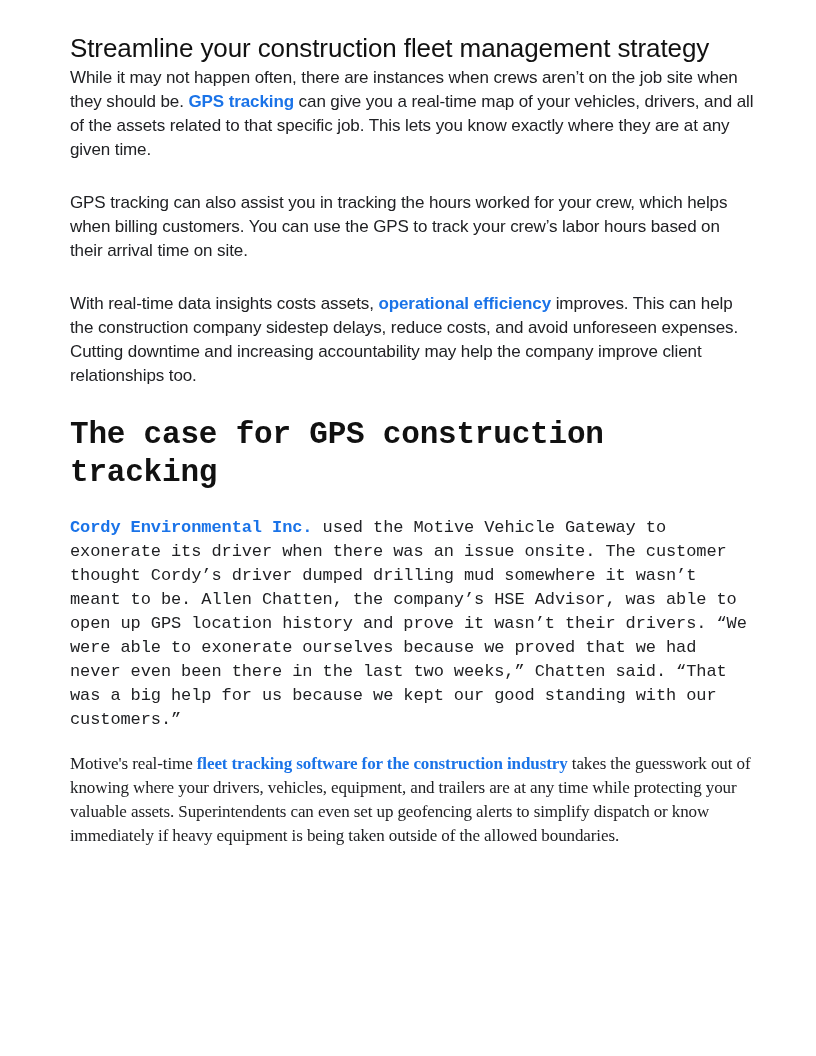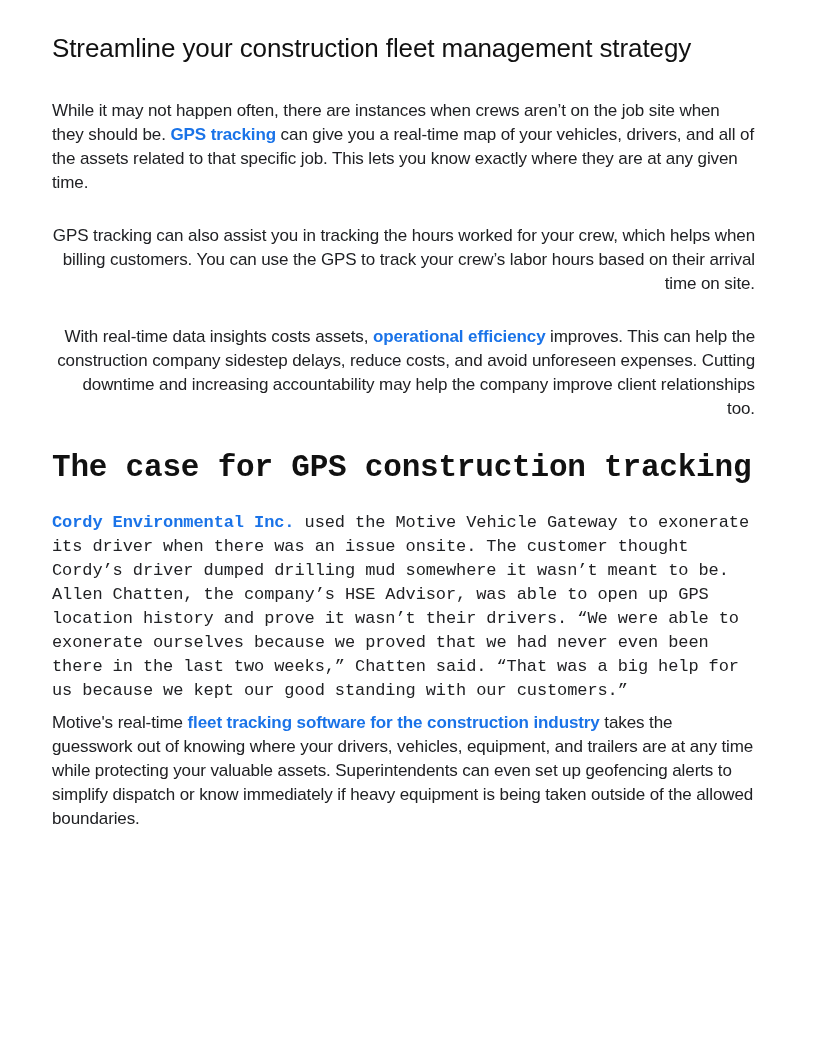--- a/index.html
+++ b/index.html
@@ -2,21 +2,21 @@
 <html><head>
 <meta charset="utf-8">
 <style>
   html, body { margin: 0; padding: 0; background: #ffffff; }
   .page {
     position: relative;
     width: 816px;
     height: 1056px;
     box-sizing: border-box;
     background: #ffffff;
-    padding: 30px 61px 0 52px;
+    padding: 30px 61px 0 70px;
     overflow: hidden;
     font-family: "Liberation Sans", "DejaVu Sans", sans-serif;
     color: #202124;
   }
   .intro-heading {
     margin: 0;
     font-size: 26px;
     line-height: 36px;
     font-weight: 400;
     color: #111111;
@@ -30,26 +30,26 @@
     color: #111111;
     letter-spacing: -0.2px;
   }
   .body-p {
     margin: 0;
     font-size: 17px;
     line-height: 24px;
     letter-spacing: -0.1px;
     color: #202124;
   }
-  .mt-p1 { margin-top: 33px; }
-  .mt-p  { margin-top: 29px; text-align: right; }
+  .mt-p1 { }
+  .mt-p  { margin-top: 29px; }
   .mt-h-case { margin-top: 28px; font-family: Liberation Mono, monospace; }
   .mt-p-after-h { margin-top: 24px; font-family: Liberation Mono, monospace; }
   .mt-h-why { margin-top: 30px; }
-  .mt-p5 { margin-top: 8px; }
+  .mt-p5 { margin-top: 20px; font-family: Liberation Serif, serif; }
   .inline-link {
     color: #1a73e8;
     font-weight: 700;
     text-decoration: none;
     cursor: pointer;
   }
 </style>
 </head>
 <body>
 

